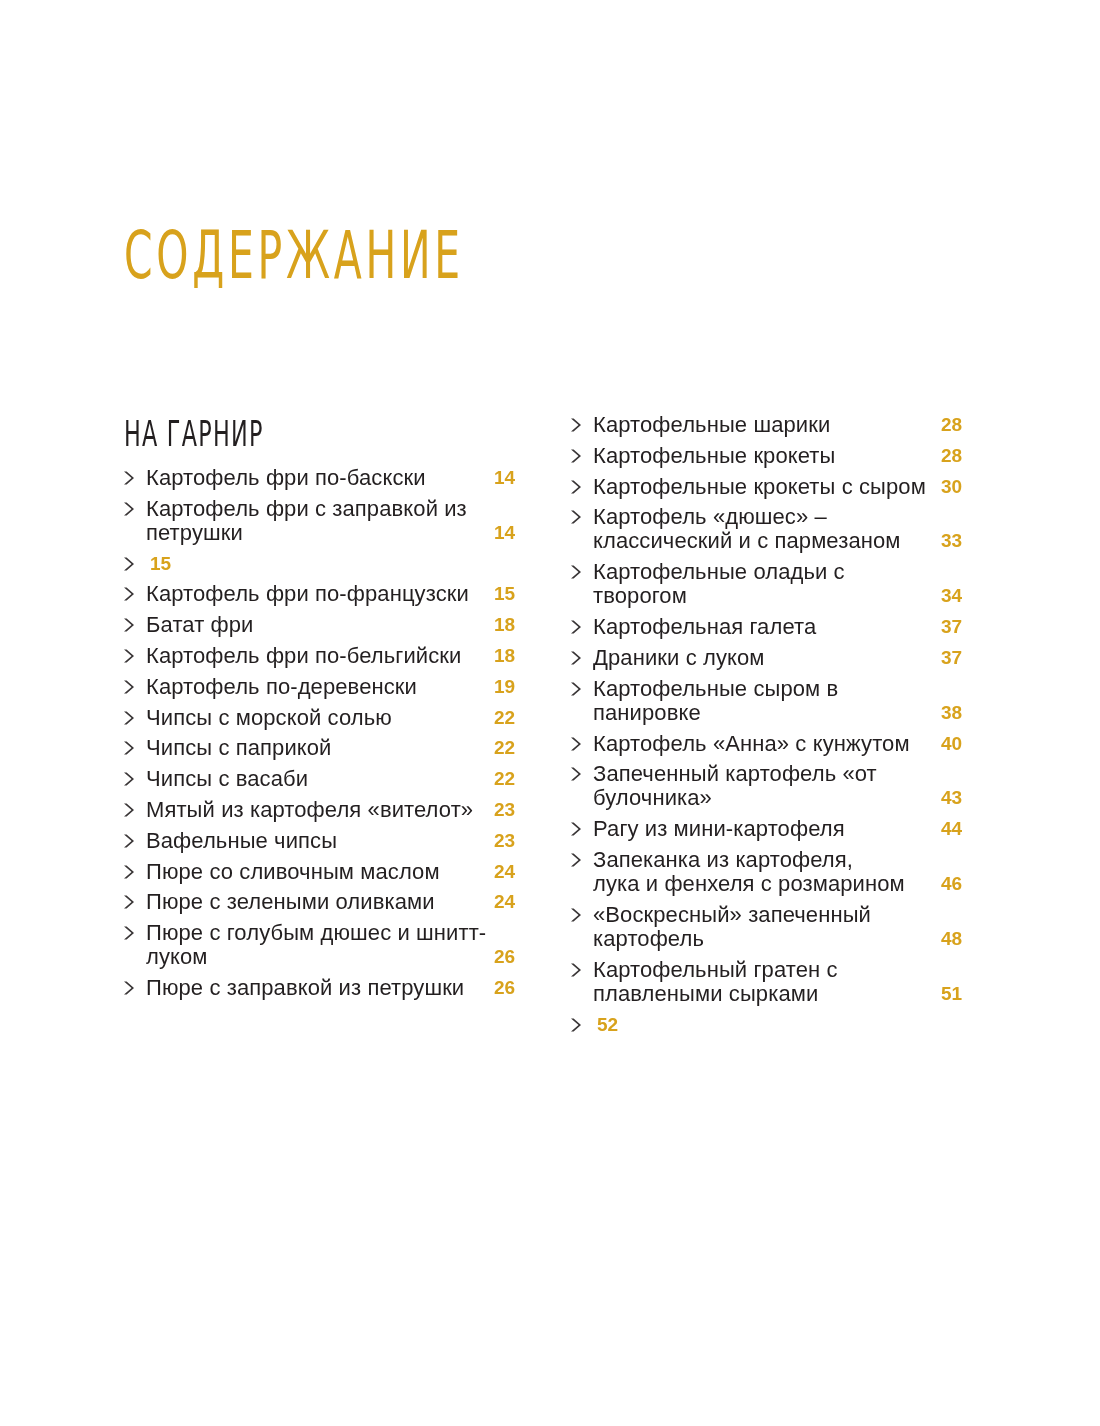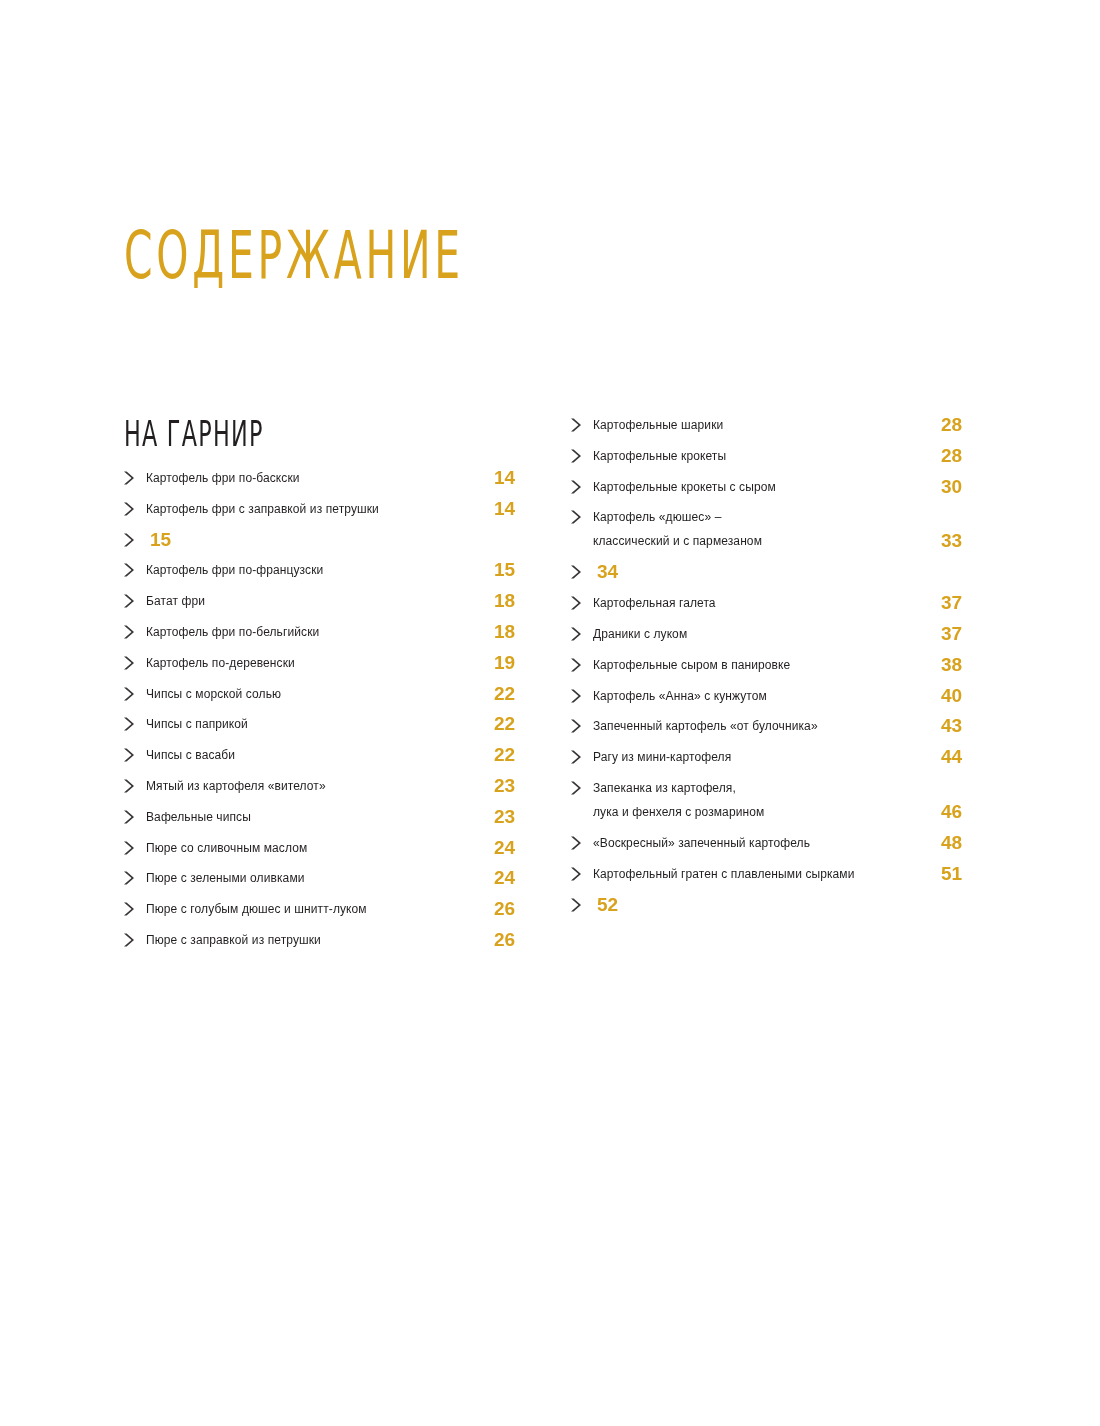--- a/index.html
+++ b/index.html
@@ -76,21 +76,21 @@
       display: flex;
       align-items: center;
       justify-content: flex-start;
       align-self: flex-start;
     }
     .toc-bullet svg {
       display: block;
     }
     .toc-text {
       flex: 1 1 auto;
-      font-size: 12px;
+      font-size: 22px;
       line-height: 24px;
       color: #231f20;
       white-space: pre-line;
       letter-spacing: 0.1px;
     }
     .toc-page {
       flex: 0 0 auto;
       font-size: 19px;
       font-weight: bold;
       line-height: 24px;
@@ -292,20 +292,21 @@
     <span class="toc-text">Картофель «дюшес» –
 классический и с пармезаном</span>
     <span class="toc-page">33</span>
   </li>
     <li class="toc-item">
     <span class="toc-bullet">
       <svg width="14" height="16" viewBox="0 0 14 16">
         <path d="M2 1.5 L9.5 8 L2 14.5 L4.6 14.5 L12 8 L4.6 1.5 Z" fill="#3a3637"></path>
       </svg>
     </span>
+    <span class="toc-text">Картофельные оладьи с творогом</span>
     <span class="toc-page">34</span>
   </li>
     <li class="toc-item">
     <span class="toc-bullet">
       <svg width="14" height="16" viewBox="0 0 14 16">
         <path d="M2 1.5 L9.5 8 L2 14.5 L4.6 14.5 L12 8 L4.6 1.5 Z" fill="#3a3637"></path>
       </svg>
     </span>
     <span class="toc-text">Картофельная галета</span>
     <span class="toc-page">37</span>

